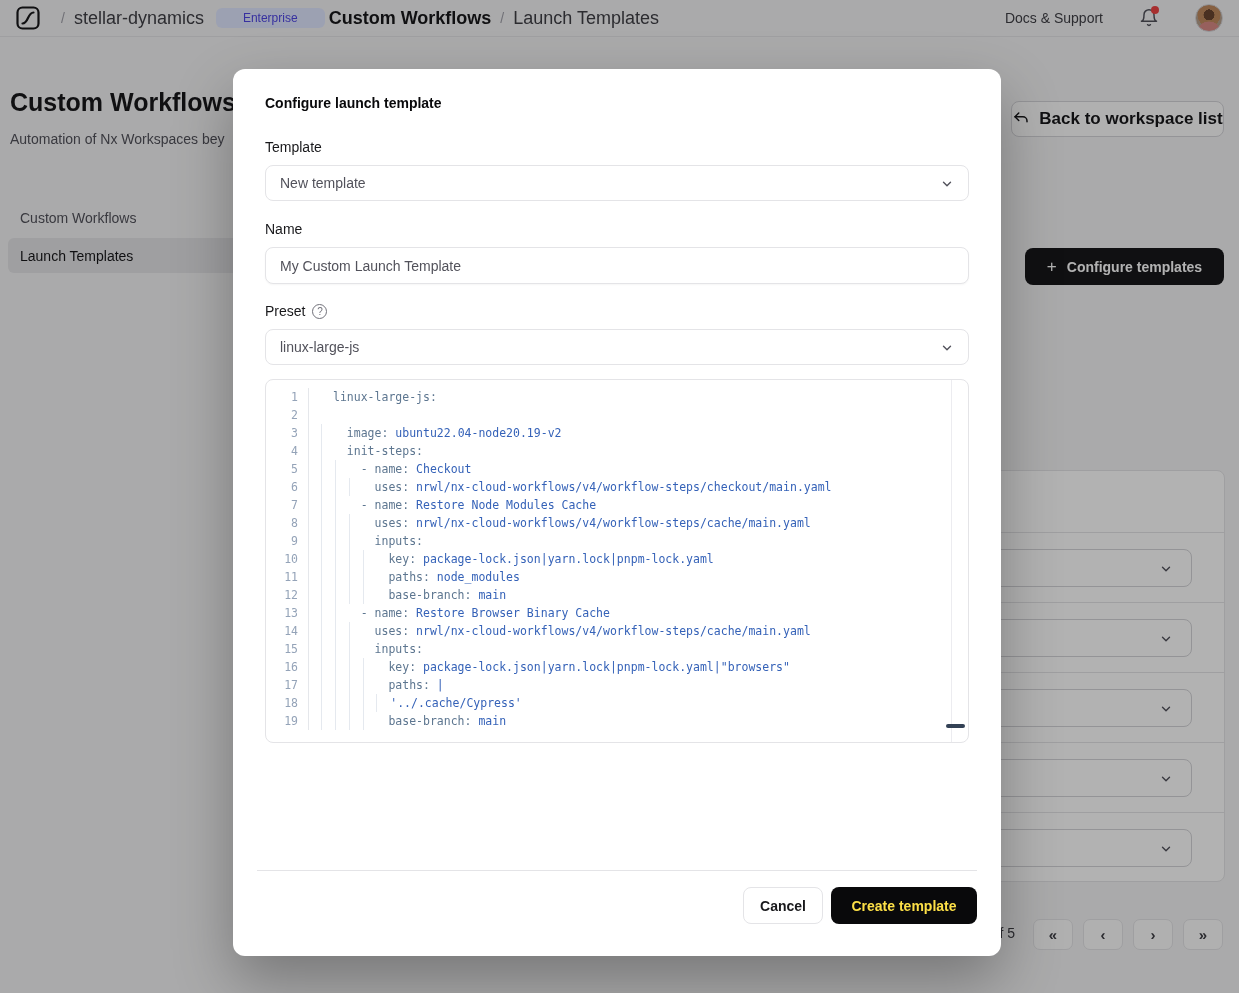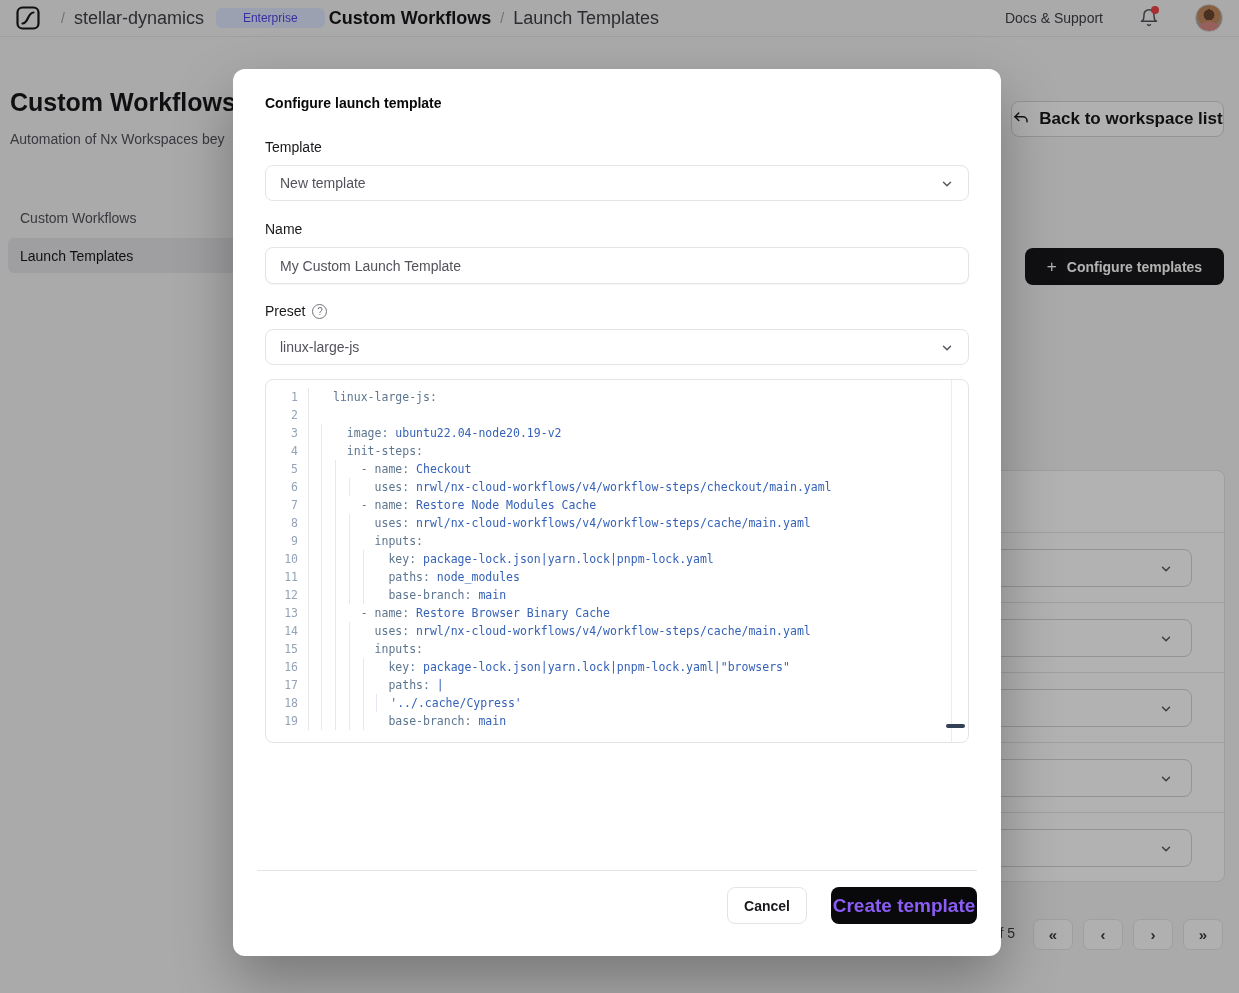--- a/index.html
+++ b/index.html
@@ -88,26 +88,26 @@
   .ed-gutter-sep { width:1px; background:#e5e7eb; flex:0 0 auto; }
   .ed-code { padding-left:12px; }
   .ed-code .ind { display:inline-block; width:2ch; border-left:1px solid #e5e9ef; }
   .tok-key { color:#5d7690;margin-left:12px; }
   .tok-val { color:#3562b8; }
   .ed-track { position:absolute; top:0; bottom:0; right:16px; width:1px; background:#ececf0; }
   .ed-thumb { position:absolute; right:3px; bottom:14px; width:19px; height:4px;
               background:#334155; border-radius:2px; }
 
   .m-divider { position:absolute; left:24px; right:24px; top:801px; height:1px; background:#e4e4e7; }
-  .m-footer { position:absolute; right:24px; top:818px; display:flex; gap:24px; }
+  .m-footer { position:absolute; right:24px; top:818px; display:flex; gap:8px; }
   .btn-cancel { width:80px; height:37px; background:#fff; border:1px solid #e4e4e7; border-radius:8px;
                 font-size:14px; font-weight:600; color:#18181b;
                 display:flex; align-items:center; justify-content:center; }
   .btn-create { width:146px; height:37px; background:#09090b; border-radius:8px;
-                font-size:19px; font-weight:600; color:#8b5cf6;
+                font-size:14px; font-weight:600; color:#fde047;
                 display:flex; align-items:center; justify-content:center; }
 
   svg { display:block; }
 </style>
 </head>
 <body>
 
 <div class="topbar">
   <div class="logo">
     <svg width="24" height="24" viewBox="0 0 24 24">

